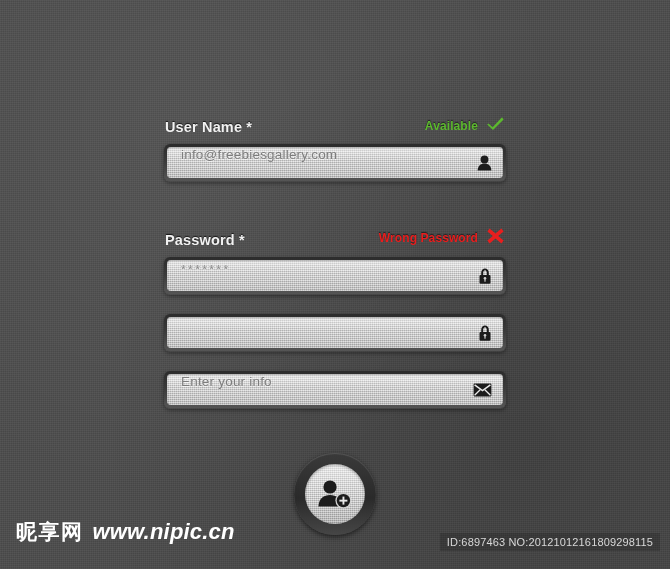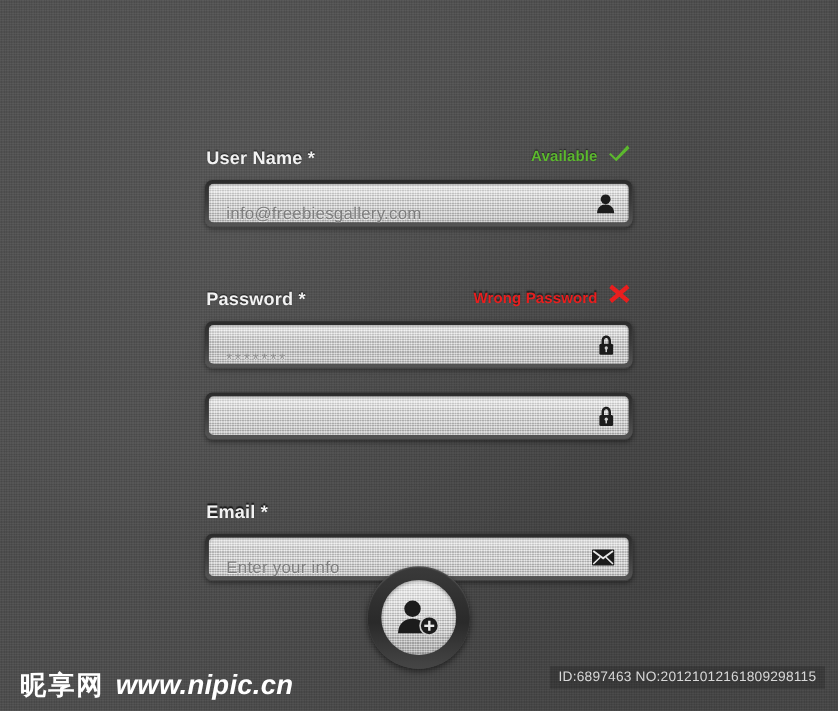--- a/index.html
+++ b/index.html
@@ -79,21 +79,21 @@
     box-shadow:
       0 1px 0 rgba(255,255,255,0.10),
       0 2px 4px rgba(0,0,0,0.45);
   }
 
   .input-inner {
     position: relative;
     height: 100%;
     border-radius: 4px;
     display: flex;
-    align-items: flex-end;
+    align-items: flex-start;
     padding: 0 36px 0 14px;
     overflow: hidden;
     background-color: #cfcfcf;
     background-image:
       linear-gradient(180deg, rgba(255,255,255,0.55) 0%, rgba(255,255,255,0.10) 40%, rgba(0,0,0,0.05) 100%),
       repeating-linear-gradient(0deg, rgba(255,255,255,0.35) 0px, rgba(255,255,255,0.35) 1px, rgba(0,0,0,0.10) 1px, rgba(0,0,0,0.10) 2px),
       repeating-linear-gradient(90deg, rgba(255,255,255,0.30) 0px, rgba(255,255,255,0.30) 1px, rgba(0,0,0,0.09) 1px, rgba(0,0,0,0.09) 2px);
     box-shadow: inset 0 1px 2px rgba(0,0,0,0.30);
   }
 
@@ -155,21 +155,21 @@
       linear-gradient(180deg, rgba(255,255,255,0.55) 0%, rgba(255,255,255,0.05) 55%, rgba(0,0,0,0.10) 100%),
       repeating-linear-gradient(0deg, rgba(255,255,255,0.34) 0px, rgba(255,255,255,0.34) 1px, rgba(0,0,0,0.10) 1px, rgba(0,0,0,0.10) 2px),
       repeating-linear-gradient(90deg, rgba(255,255,255,0.30) 0px, rgba(255,255,255,0.30) 1px, rgba(0,0,0,0.09) 1px, rgba(0,0,0,0.09) 2px);
     box-shadow: inset 0 1px 3px rgba(0,0,0,0.35);
   }
 
   
   #footer-watermark {
     position: absolute;
     left: 16px;
-    bottom: 8px;
+    bottom: 24px;
     display: flex;
     align-items: center;
     gap: 9px;
   }
 
   .wm-cn {
     font-family: "DejaVu Sans", sans-serif;
     font-size: 21px;
     font-weight: bold;
     color: #ffffff;
@@ -262,23 +262,20 @@
             <rect x="1.5" y="7.4" width="11" height="8.8" rx="1.2" fill="#1c1c1c"></rect>
             <circle cx="7" cy="10.8" r="1.3" fill="#cfcfcf"></circle>
             <rect x="6.4" y="11.2" width="1.2" height="3" fill="#cfcfcf"></rect>
           </svg>
         </span>
       </div>
     </div>
   </div>
 
   <div class="field-group">
-    <div class="field-header">
-      <span class="field-label">Email *</span>
-    </div>
     <div class="input-shell">
       <div class="input-inner">
         <span class="input-text">Enter your info</span>
         <span class="field-icon">
           <svg width="19" height="14" viewBox="0 0 19 14">
             <rect x="0.6" y="0.6" width="17.8" height="12.8" rx="0.8" fill="#1c1c1c"></rect>
             <path d="M1.6 1.8 L9.5 7.6 L17.4 1.8" fill="none" stroke="#e8e8e8" stroke-width="1.5"></path>
             <path d="M1.6 12.2 L7.2 6.8 M17.4 12.2 L11.8 6.8" fill="none" stroke="#e8e8e8" stroke-width="1.3"></path>
           </svg>
         </span>

